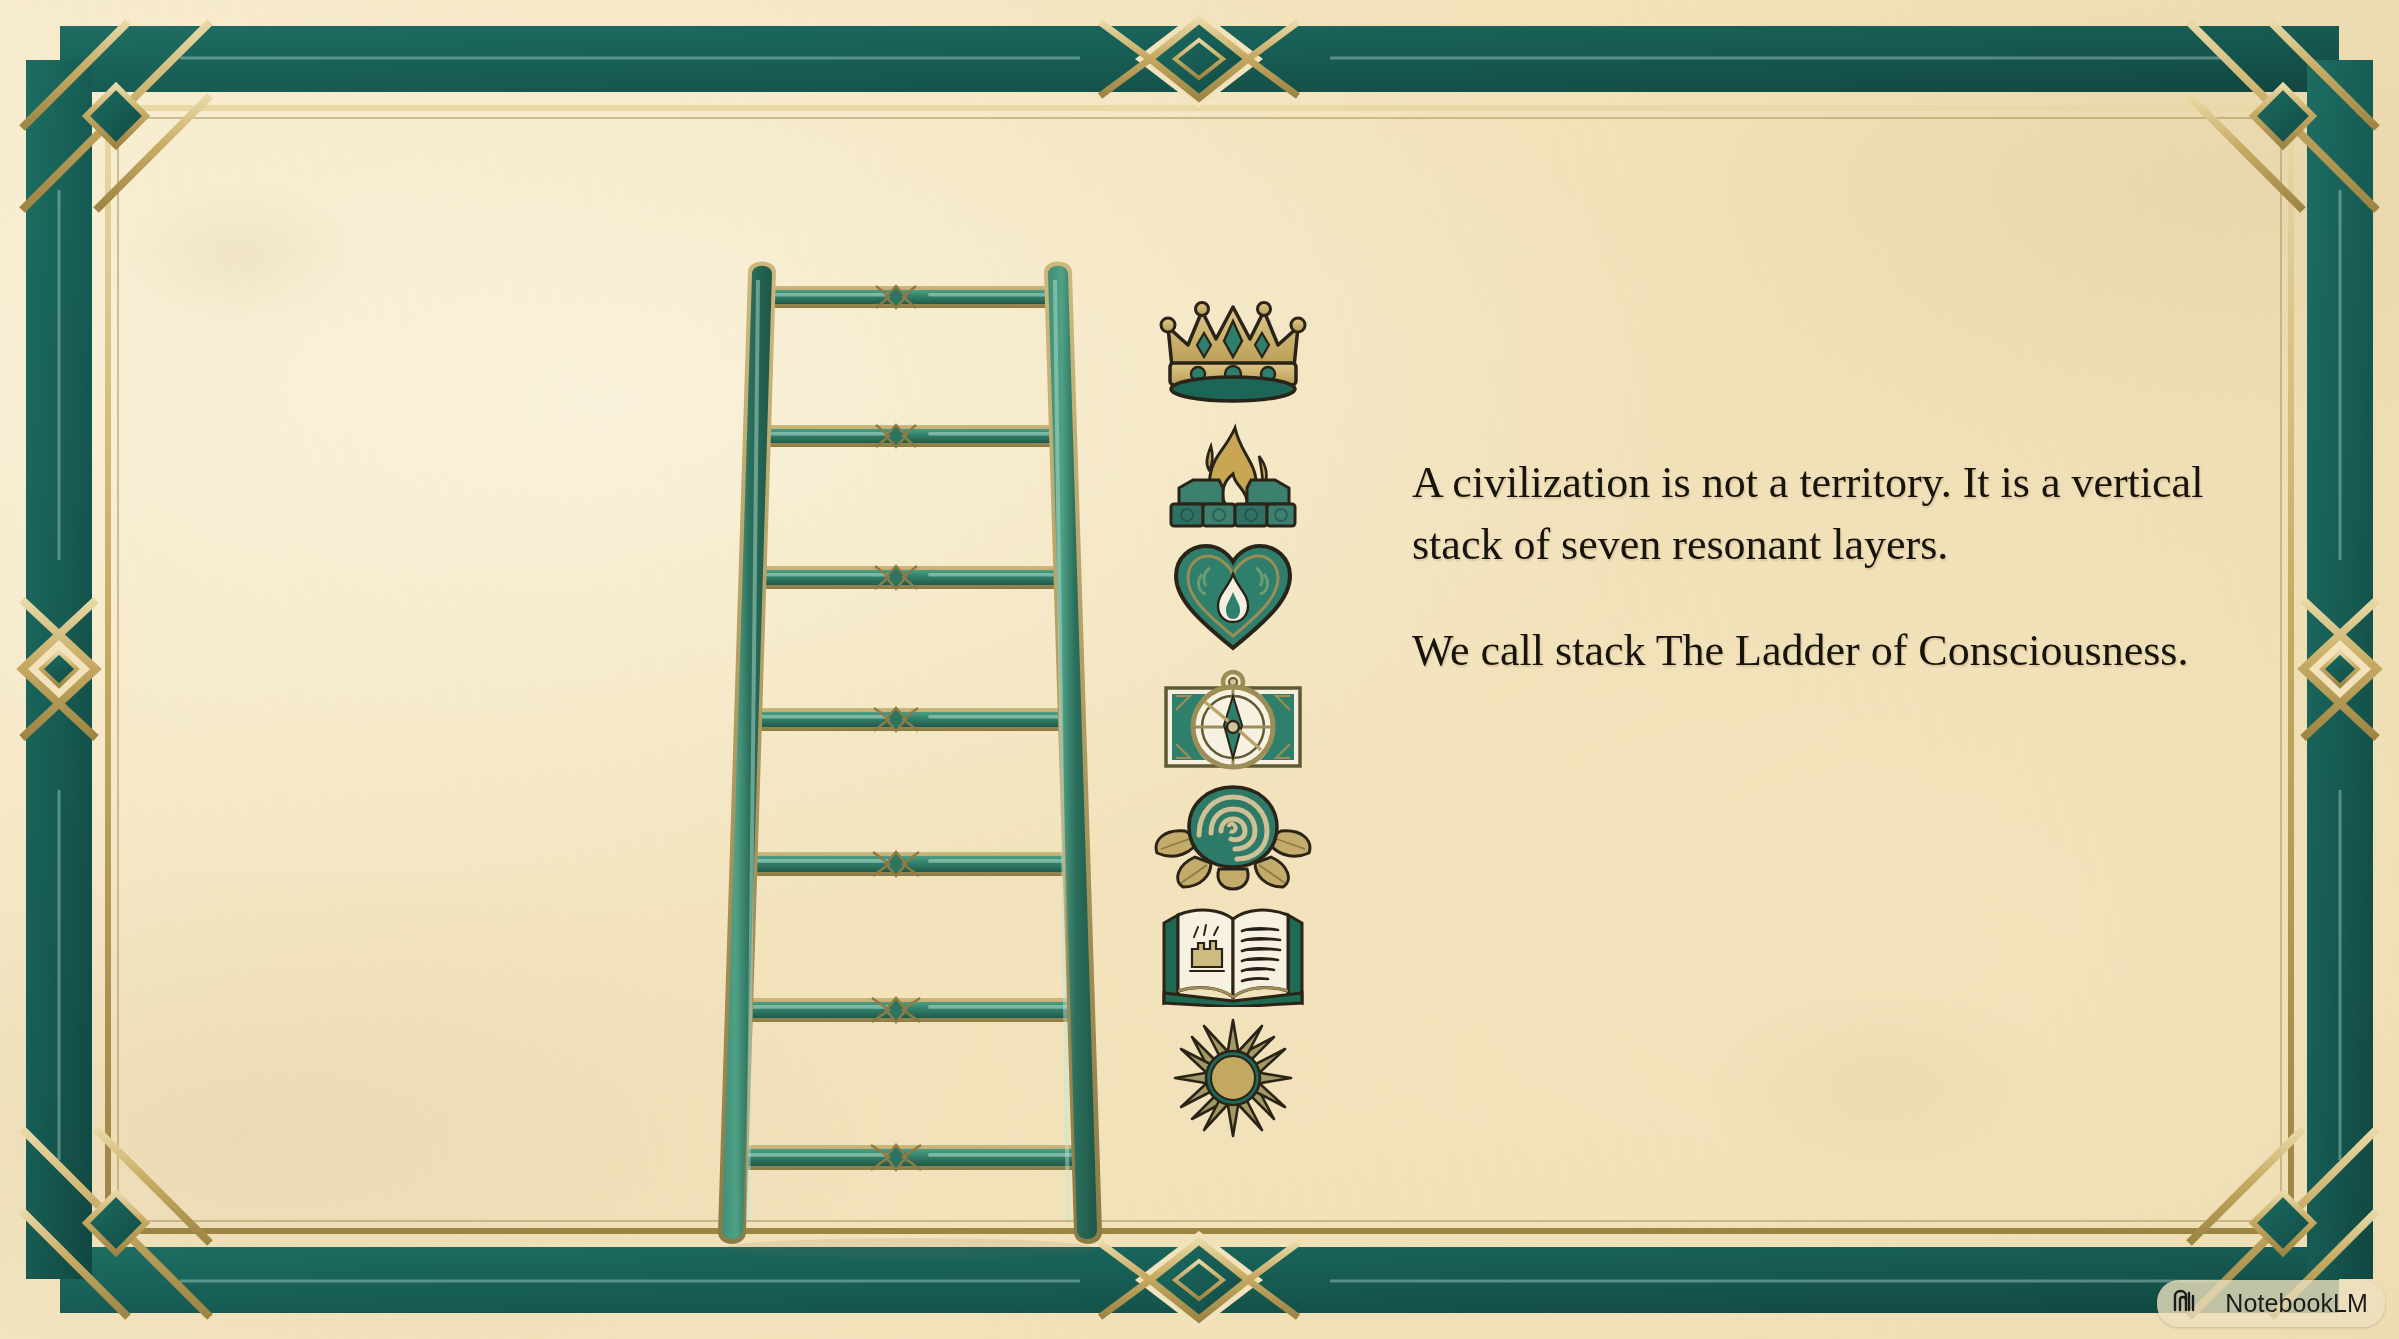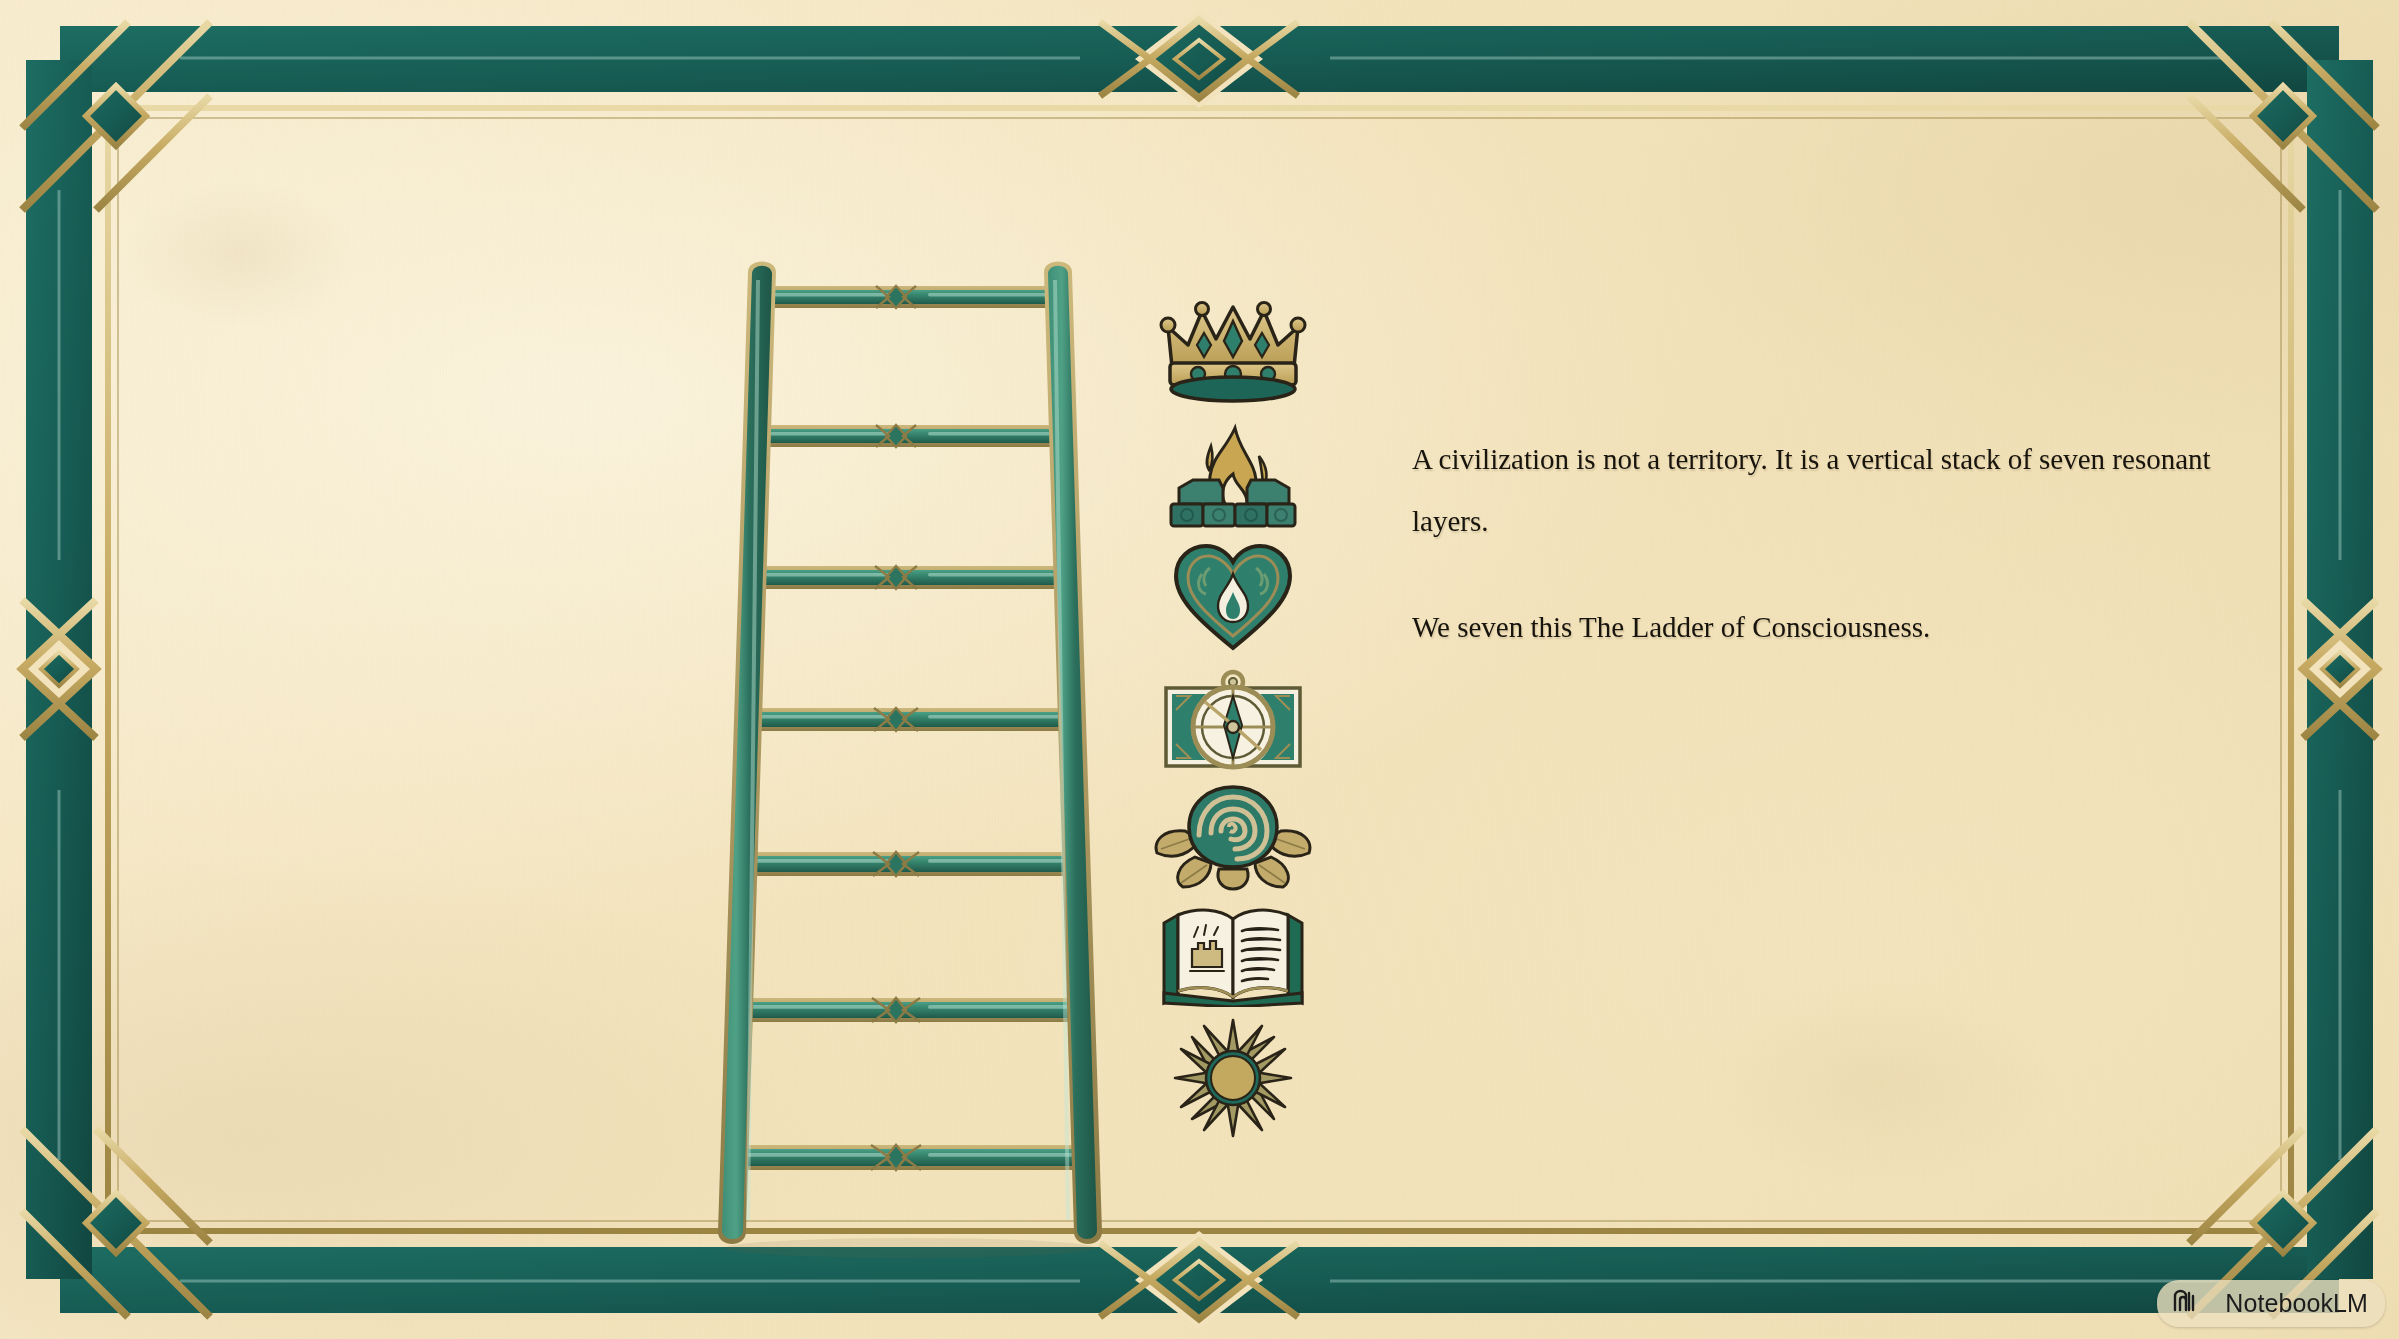--- a/index.html
+++ b/index.html
@@ -58,23 +58,23 @@
     position:absolute;
     left:1128px;top:290px;
     width:210px;height:960px;
   }
   .icon-slot{position:absolute;left:0;width:210px;display:flex;align-items:center;justify-content:center;}
   .icon-slot svg{display:block;}
 
   
   .copy{
     position:absolute;
-    left:1412px;top:428px;
+    left:1412px;top:452px;
     width:820px;
-    font-size:29px;
+    font-size:44px;
     line-height:62px;
     color:#17130d;
     font-family:"Liberation Serif",serif;
     text-shadow:1px 2px 1.5px rgba(130,108,66,.24);
   }
   .copy p{margin:0 0 44px 0;}
   .copy p:last-child{margin-bottom:0;}
   .copy b{font-weight:400;}
 
   
@@ -490,21 +490,21 @@
           <path d="M8 89 L41 72 L36 63 Z"></path>
         </g>
         <circle cx="60" cy="60" r="27" fill="#1e6a5c" stroke="#2a2418" stroke-width="2.6"></circle>
         <circle cx="60" cy="60" r="22" fill="#c2a95f" stroke="#2a2418" stroke-width="2"></circle>
       </svg>
     </div>
   </div>
 
   <div class="copy">
     <p>A civilization is not a territory. It is a vertical stack of seven resonant layers.</p>
-    <p><span>We seven this </span><b>The Ladder of Consciousness</b><span>.</span></p>
+    <p><span>We call stack </span><b>The Ladder of Consciousness</b><span>.</span></p>
   </div>
 
   <div class="watermark">
     <span>
       <svg width="27" height="25" viewBox="0 0 27 25" xmlns="http://www.w3.org/2000/svg">
         <path d="M4 21 L4 7 C4 4 6.5 2 9.5 2 C12.5 2 15 4 15 7 L15 21" fill="none" stroke="#1c1c1c" stroke-width="2.4" stroke-linecap="round"></path>
         <path d="M9 21 L9 11 C9 9 10.5 8 12 8 C13.5 8 15 9 15 11" fill="none" stroke="#1c1c1c" stroke-width="2.4" stroke-linecap="round"></path>
         <path d="M18 4 L18 21" stroke="#1c1c1c" stroke-width="2.4" stroke-linecap="round"></path>
         <path d="M22 7 L22 21" stroke="#1c1c1c" stroke-width="2.4" stroke-linecap="round"></path>
       </svg>

